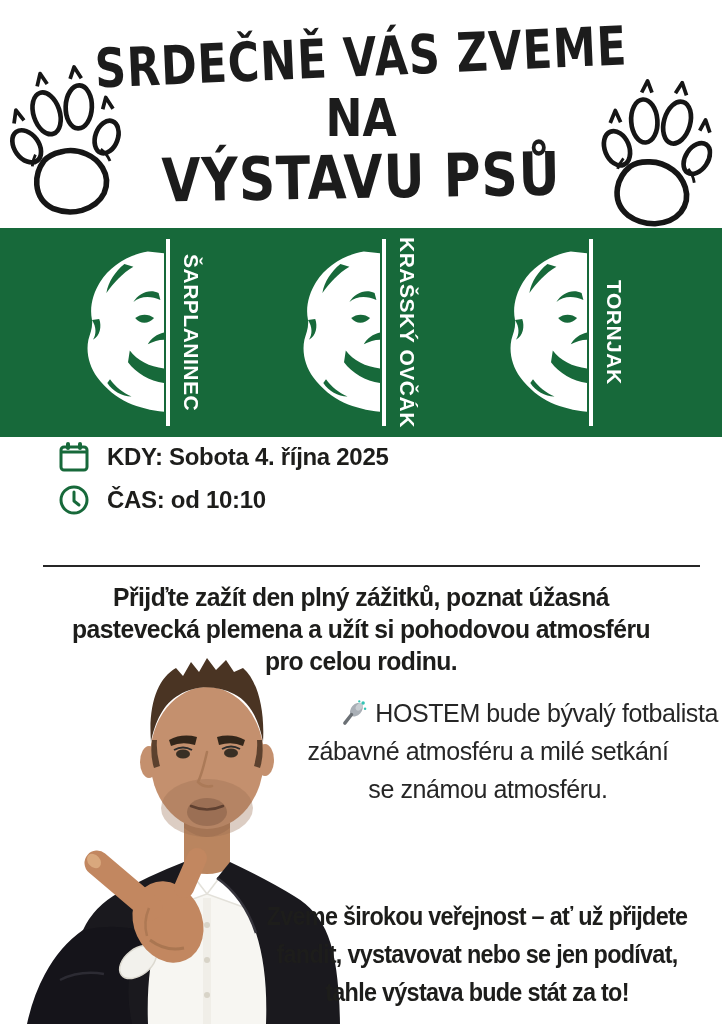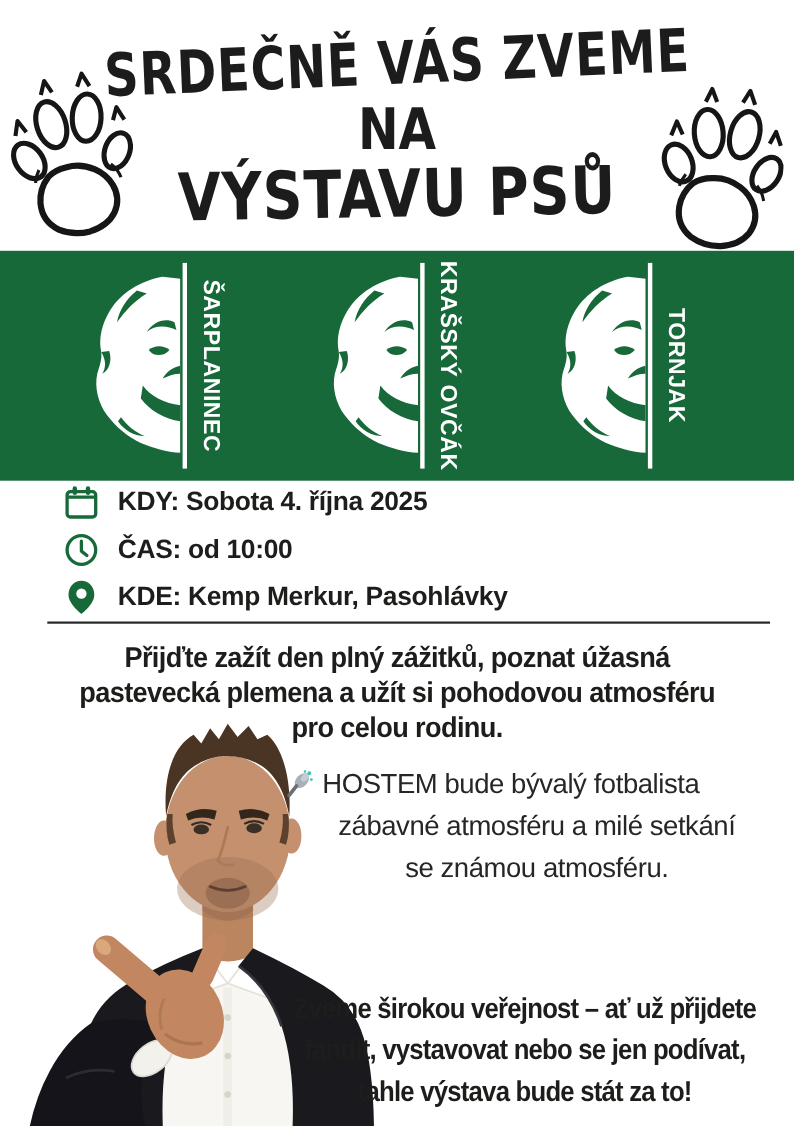--- a/index.html
+++ b/index.html
@@ -33,21 +33,21 @@
   .info-row{display:flex; align-items:center; gap:17px; height:34px;}
   .info-ico{width:32px; height:32px; flex:0 0 32px; display:flex; align-items:center; justify-content:center;}
   .info-text{font-weight:bold; font-size:24px; letter-spacing:-0.3px; color:#1d1d1b; white-space:nowrap;}
   .divider{position:absolute; left:43px; top:565px; width:657px; height:2px; background:#262626;}
   
   .intro{position:absolute; left:10px; top:581px; width:702px; text-align:center;
     font-weight:bold; font-size:26px; line-height:32px; letter-spacing:-0.6px;
     transform:scaleX(0.95); color:#1d1d1b; z-index:3;}
   .host{position:absolute; left:258px; top:694px; width:460px; text-align:center;
     font-size:25px; line-height:38px; letter-spacing:-0.4px; color:#262626; z-index:3;}
-  .host-first{display:flex; align-items:center; justify-content:flex-start; gap:8px;}
+  .host-first{display:flex; align-items:center; justify-content:flex-end; gap:8px;}
   .invite{position:absolute; left:240px; top:897px; width:474px; text-align:center;
     font-weight:bold; font-size:26px; line-height:38px; letter-spacing:-0.8px;
     transform:scaleX(0.90); color:#1d1d1b; z-index:3;}
   .photo{position:absolute; left:0; top:640px; width:340px; height:384px; z-index:2;}
   .line{white-space:nowrap;}
 </style>
 </head>
 <body>
 
 <div class="poster">
@@ -127,30 +127,21 @@
       </span>
       <span class="info-text">KDY: Sobota 4. října 2025</span>
     </div>
     <div class="info-row">
       <span class="info-ico">
         <svg width="32" height="32" viewBox="0 0 32 32">
           <circle cx="16" cy="16" r="13" fill="none" stroke="#17693A" stroke-width="3"></circle>
           <path d="M16,8 L16,17 L21,21" fill="none" stroke="#17693A" stroke-width="3" stroke-linecap="round" stroke-linejoin="round"></path>
         </svg>
       </span>
-      <span class="info-text">ČAS: od 10:00</span>
-    </div>
-    <div class="info-row">
-      <span class="info-ico">
-        <svg width="30" height="34" viewBox="0 0 32 34">
-          <path d="M16,1 C9,1 3.5,7 3.5,14.5 C3.5,24 16,33 16,33 C16,33 28.5,24 28.5,14.5 C28.5,7 23,1 16,1 Z" fill="#17693A"></path>
-          <circle cx="16" cy="13.5" r="5" fill="#ffffff"></circle>
-        </svg>
-      </span>
-      <span class="info-text">KDE: Kemp Merkur, Pasohlávky</span>
+      <span class="info-text">ČAS: od 10:10</span>
     </div>
   </div>
 
   <div class="divider"></div>
 
   <div class="intro">
     <div class="line">Přijďte zažít den plný zážitků, poznat úžasná</div>
     <div class="line">pastevecká plemena a užít si pohodovou atmosféru</div>
     <div class="line">pro celou rodinu.</div>
   </div>

